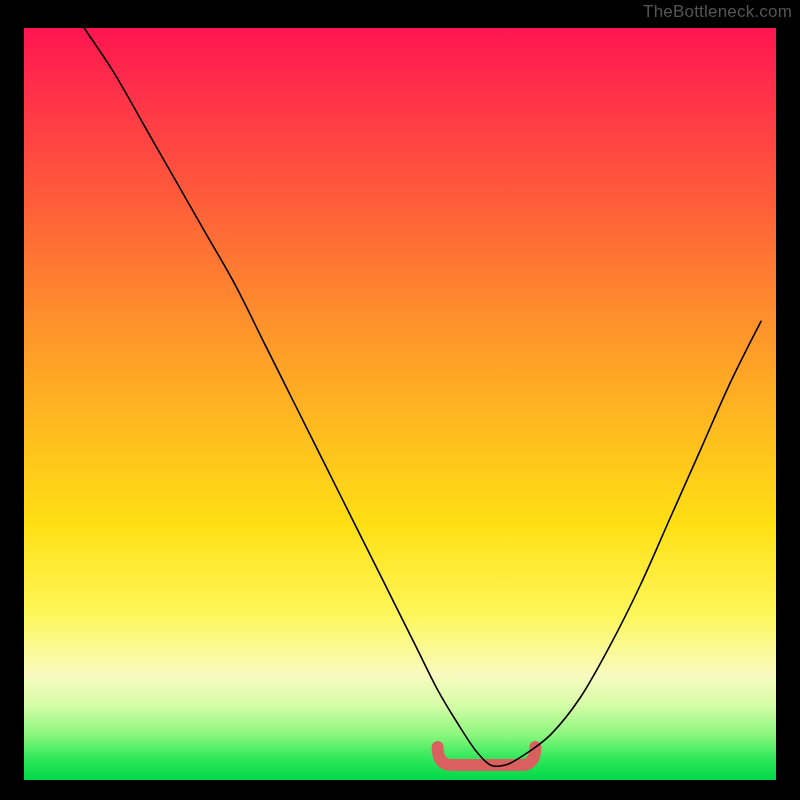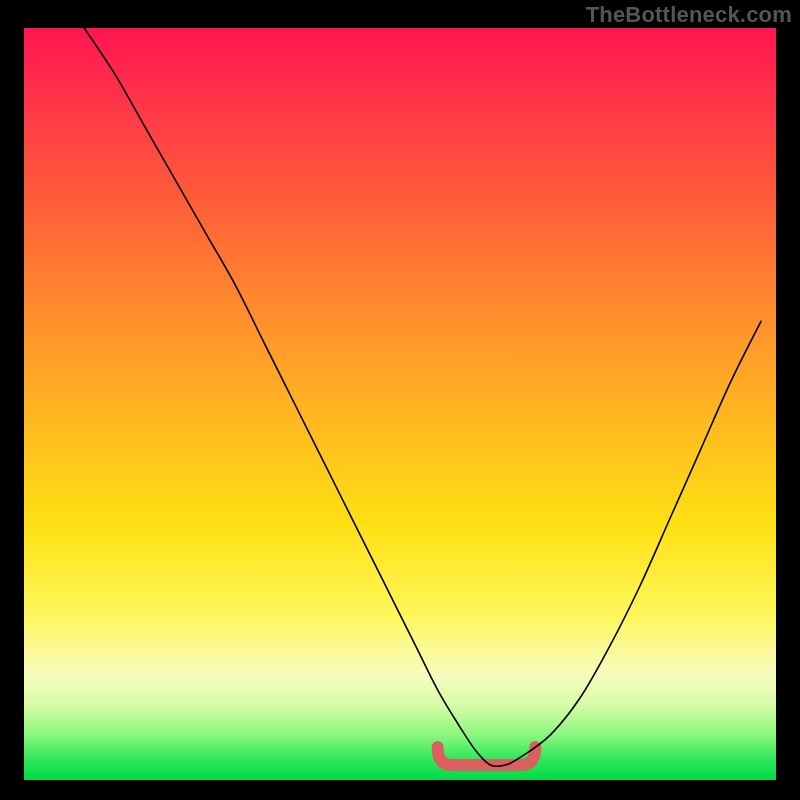--- a/index.html
+++ b/index.html
@@ -15,22 +15,22 @@
     position: relative;
     width: 800px;
     height: 800px;
     background: #000;
   }
   .watermark {
     position: absolute;
     top: 2px;
     right: 8px;
     color: #555;
-    font-size: 22px;
-    font-weight: 700;
+    font-size: 17px;
+    font-weight: 400;
     letter-spacing: 0.2px;
     user-select: none;
     text-align: center;
   }
   .plot {
     position: absolute;
     left: 24px;
     top: 28px;
     width: 752px;
     height: 752px;

